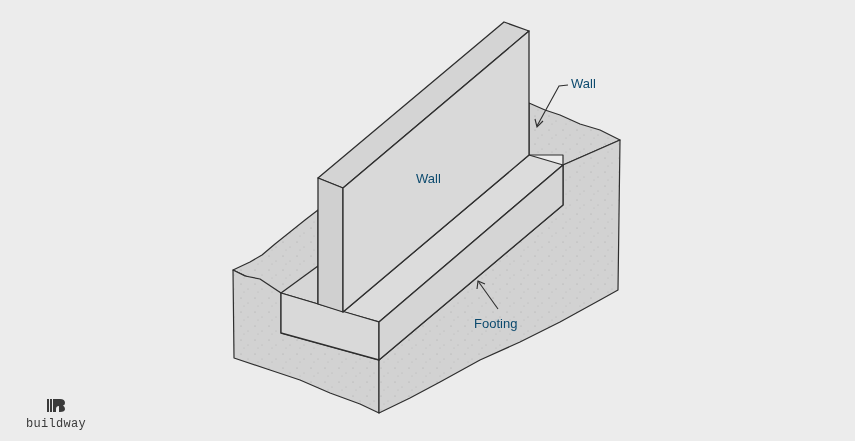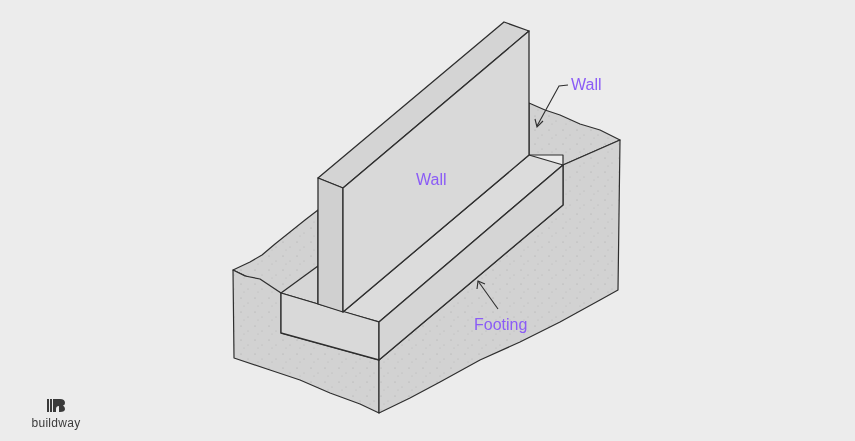--- a/index.html
+++ b/index.html
@@ -1,19 +1,19 @@
 <!DOCTYPE html>
 <html><head>
 <meta charset="utf-8">
 <style>
   html,body{margin:0;padding:0;}
   body{width:855px;height:441px;background:#ececec;position:relative;overflow:hidden;font-family:"Liberation Sans",sans-serif;}
   svg.diagram{position:absolute;left:0;top:0;}
-  .lbl{position:absolute;font-size:16px;color:#8b5cf6;white-space:nowrap;}
-  .logo{position:absolute;left:26px;top:397px;width:60px;text-align:center;}
+  .lbl{position:absolute;font-size:13px;color:#0c4a6e;white-space:nowrap;}
+  .logo{position:absolute;left:26px;top:397px;width:60px;text-align:center;font-family:Liberation Mono, monospace;}
   .logo-text{font-size:12px;color:#3a3a3a;letter-spacing:0.3px;display:block;margin-top:-1px;}
 </style>
 </head>
 <body>
 
 <svg class="diagram" width="855" height="441" viewBox="0 0 855 441">
   <defs>
     <pattern id="speckle" width="14" height="14" patternUnits="userSpaceOnUse">
       <rect width="14" height="14" fill="#d2d2d2"></rect>
       <circle cx="3" cy="4" r="0.6" fill="#a8a8a8"></circle>

